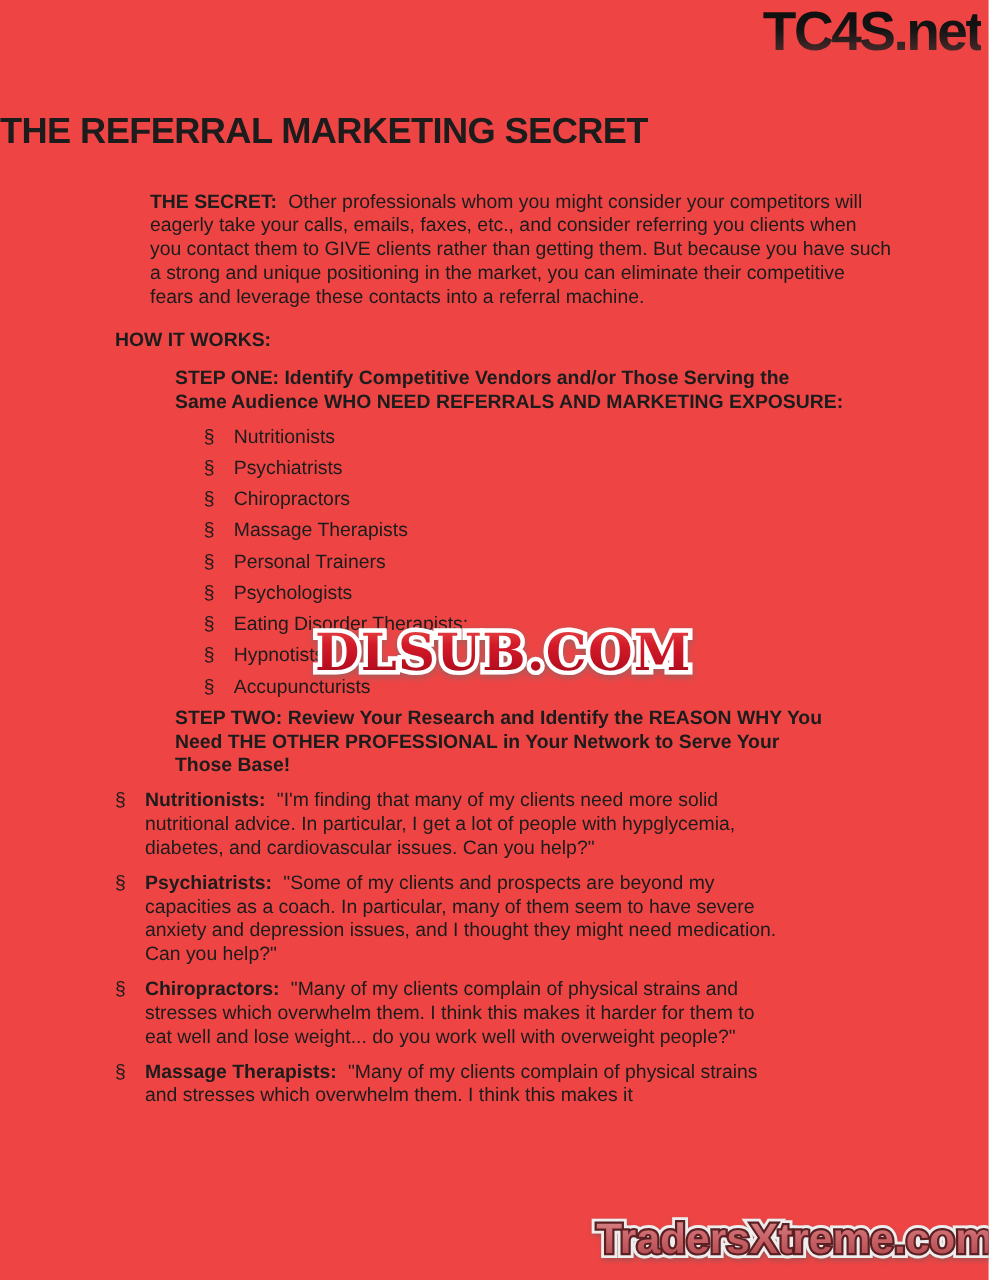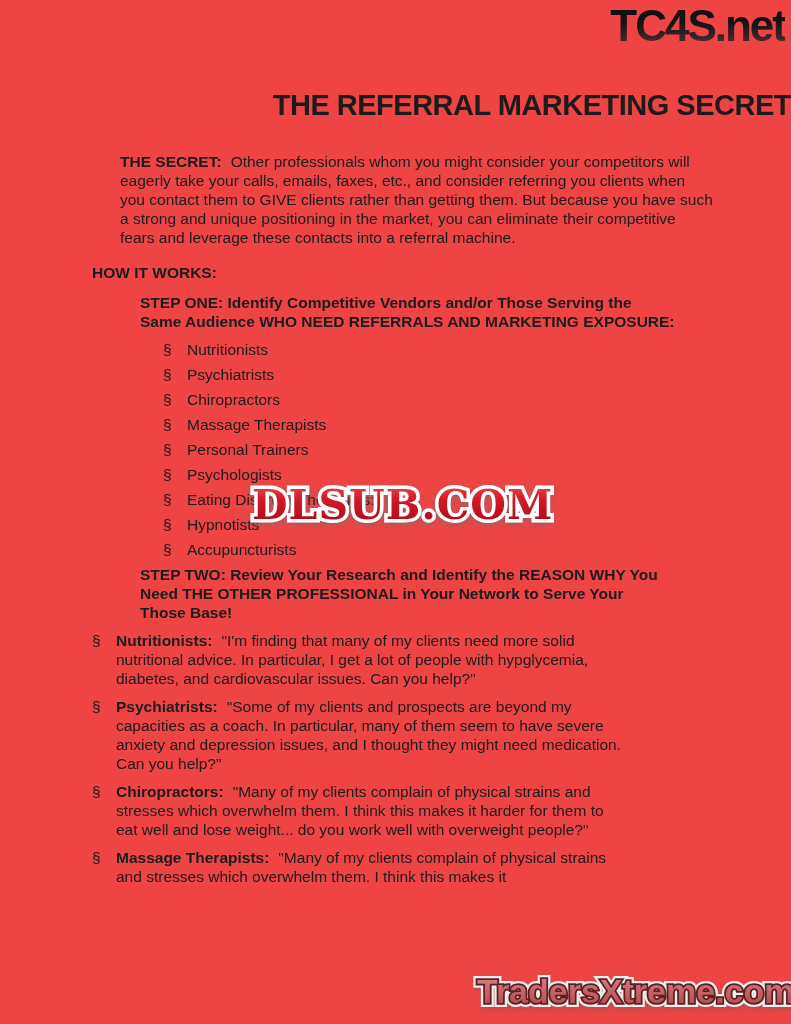--- a/index.html
+++ b/index.html
@@ -18,21 +18,21 @@
     font-size:44px;font-weight:bold;letter-spacing:-2px;
     background:linear-gradient(180deg,#0c0c0c 0%,#141414 45%,#4a2a2a 80%,#6e4242 100%);
     -webkit-background-clip:text;background-clip:text;color:transparent;
     text-shadow:0 0 0 transparent;
     line-height:52px;
   }
 
   
   .title{
     margin:0;padding-top:88px;
-    text-align:right;
+    text-align:left;
     font-size:29px;font-weight:bold;
     letter-spacing:-0.5px;
     line-height:34px;
   }
 
   
   .content{
     width:622px;
     margin-left:92px;
     font-size:15.5px;line-height:19px;
@@ -49,21 +49,21 @@
   .bullet-mark{width:24px;flex:0 0 24px;}
 
   .step2{margin-top:5px;}
 
   .item{display:flex;margin-top:9px;}
   .item .bullet-mark{width:24px;flex:0 0 24px;}
   .item .item-body{width:505px;}
 
   
   .wm{
-    position:absolute;left:252px;top:479px;z-index:5;
+    position:absolute;left:252px;top:496px;z-index:5;
     font-family:"DejaVu Serif",serif;font-weight:bold;
     font-size:41px;line-height:52px;letter-spacing:1px;
     white-space:nowrap;
   }
   .wm .layer{position:absolute;left:0;top:0;}
   .wm .base{position:relative;}
   .wm-outline{
     -webkit-text-stroke:7px #ffffff;color:#ffffff;
     filter:drop-shadow(0 2px 3px rgba(110,110,110,0.6));
   }

